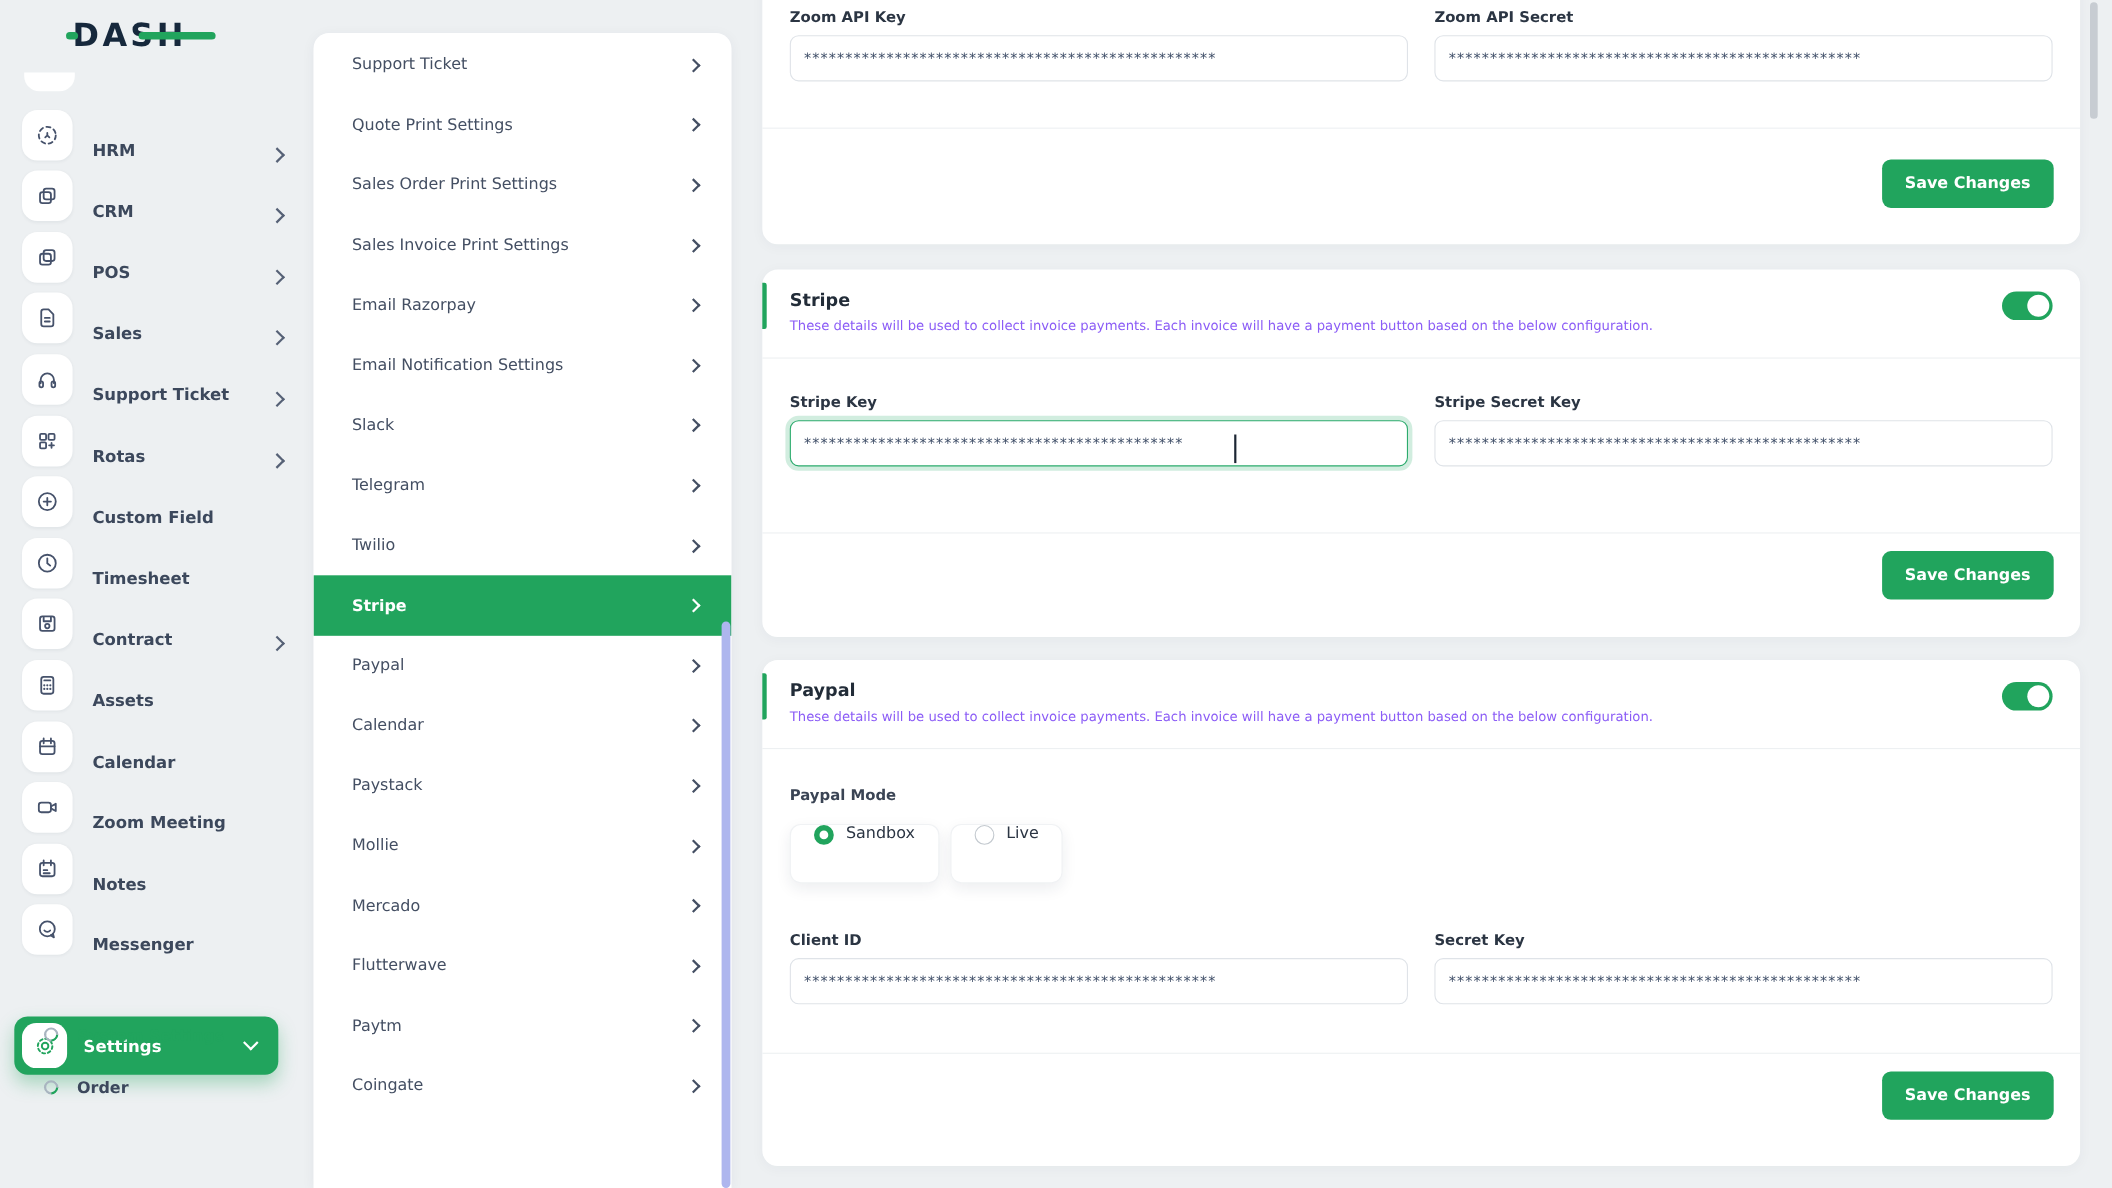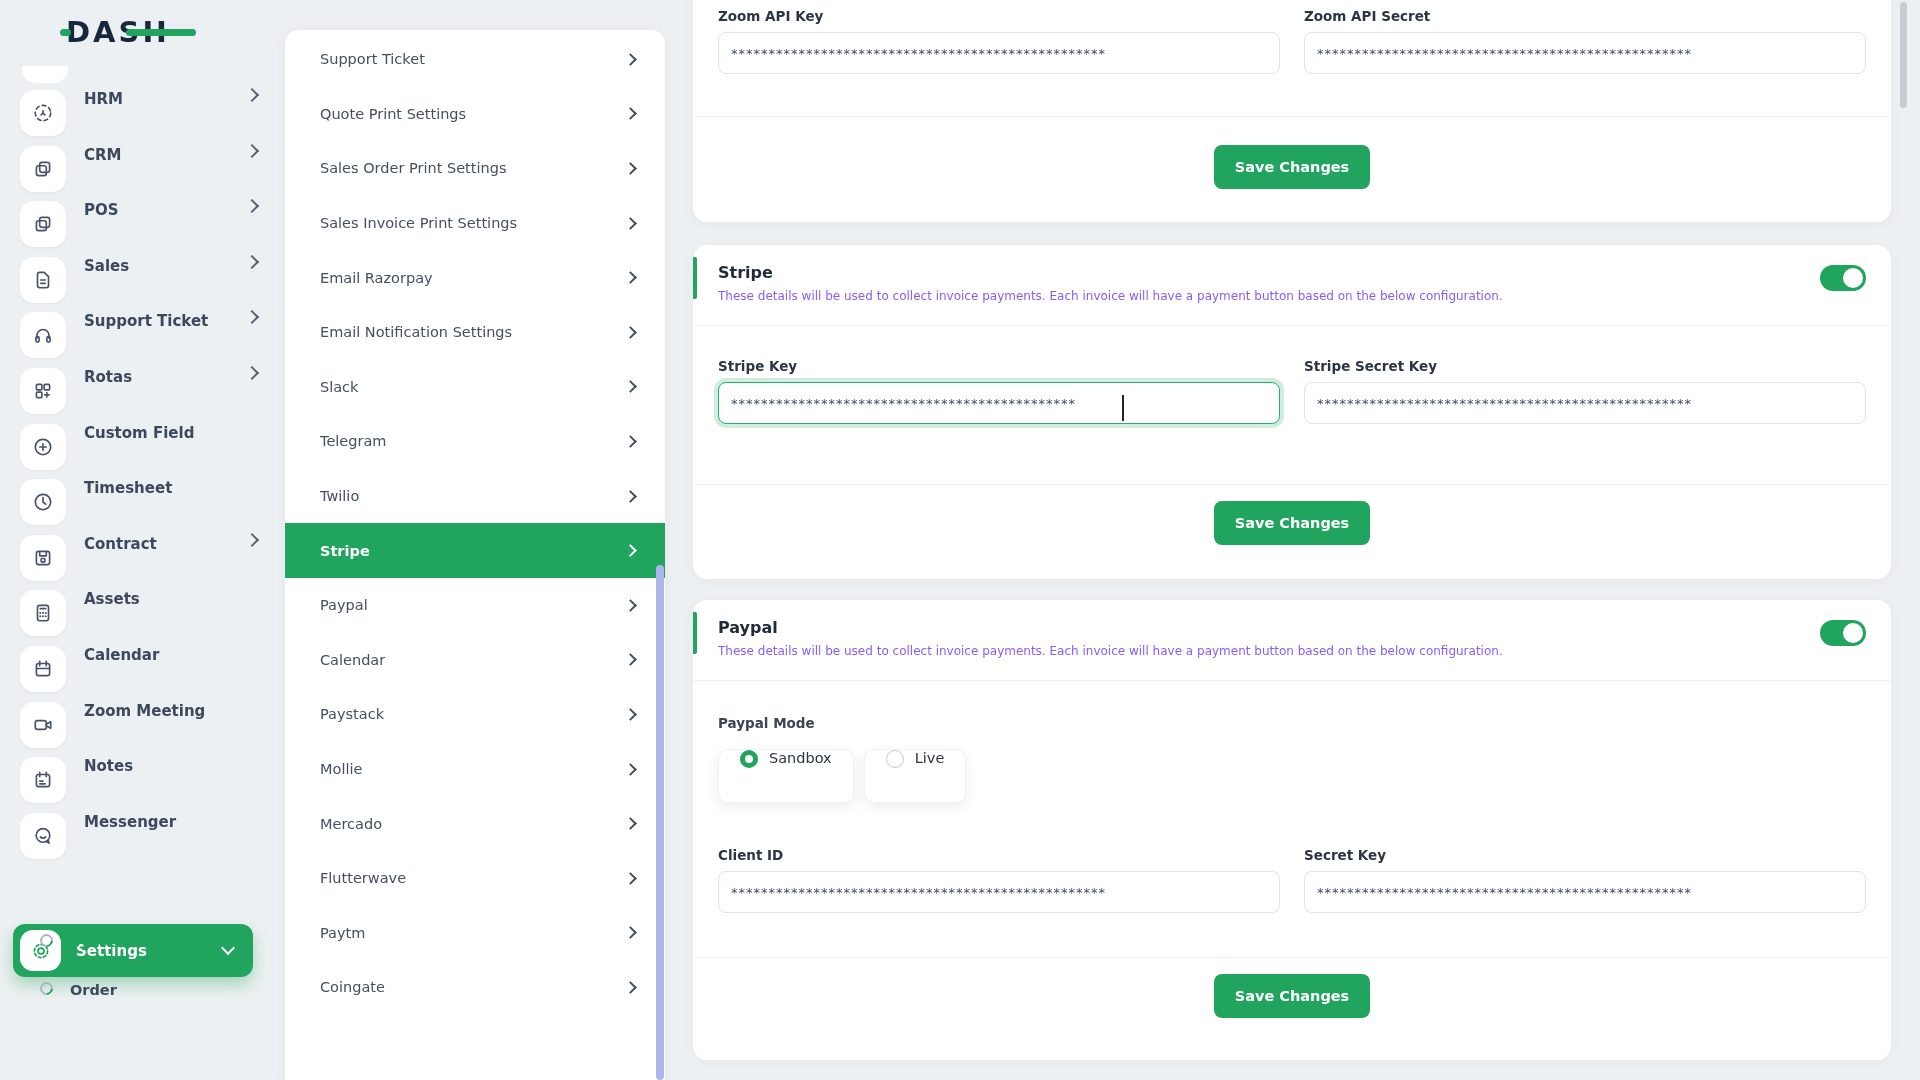--- a/index.html
+++ b/index.html
@@ -6,21 +6,21 @@
   body{
     width:1920px;height:1080px;overflow:hidden;position:relative;
     background:#edf0f2;color:#29323f;
     font-family:"DejaVu Sans","Liberation Sans",sans-serif;
   }
   
   .sidebar{position:absolute;left:0;top:0;width:285px;height:1080px}
   .logo{position:absolute;top:12px;left:60px}
   .partial-tile{position:absolute;top:66px;left:22px;width:46px;height:17px;background:#fff;border-radius:0 0 14px 14px}
   .nav{position:absolute;top:90px;left:0;width:285px}
-  .nav-item{height:55.6px;display:flex;align-items:flex-start;padding-left:20px;cursor:pointer}
+  .nav-item{height:55.6px;display:flex;align-items:flex-end;padding-left:20px;cursor:pointer}
   .tile{width:46px;height:46px;background:#fff;border-radius:14px;display:flex;align-items:center;justify-content:center;box-shadow:0 1px 3px rgba(20,30,60,.05);flex:none}
   .nav-label{margin-left:18px;font-size:15px;font-weight:600;color:#3c485c;flex:1}
   .chev{width:8px;height:8px;border-top:2px solid #566176;border-right:2px solid #566176;transform:rotate(45deg);margin-right:28px;flex:none}
   .settings-pill{position:absolute;top:924px;left:13px;width:233px;height:53px;background:#21a45d;border-radius:12px;display:flex;align-items:center;padding-left:7px;box-shadow:0 8px 16px rgba(33,164,93,.35);cursor:pointer}
   .settings-pill .tile{width:41px;height:41px;border-radius:13px;box-shadow:none}
   .settings-pill .nav-label{color:#fff;margin-left:15px}
   .settings-pill .chev{border-color:#fff;transform:rotate(135deg);margin-right:20px;margin-top:-5px}
   .subnav{position:absolute;top:934px;left:0;width:285px}
   .sub-item{height:48px;display:flex;padding-left:40px;cursor:pointer}
   .bullet{width:9px;height:9px;border-radius:50%;border:2px solid #a9b5c0;border-bottom-color:#21a45d;transform:rotate(-45deg);flex:none}
@@ -46,21 +46,21 @@
   .card-desc{margin-top:7px;font-size:12px;color:#8b5cf6}
   .toggle{position:absolute;right:25px;top:20px;width:46px;height:26px;border-radius:13px;background:#21a45d;cursor:pointer}
   .toggle .knob{position:absolute;right:3px;top:3px;width:20px;height:20px;border-radius:50%;background:#fff}
   .hr{height:1px;background:#edf0f2}
   .field-row{display:flex;gap:24px;padding:0 25px}
   .field{flex:1;position:relative}
   .f-label{font-size:13.5px;font-weight:700;color:#2b3543}
   .f-input{display:block;margin-top:8px;width:100%;height:42px;box-sizing:border-box;border:1px solid #dfe3e8;border-radius:8px;padding:0 12px;font-size:13px;color:#3d4c66;letter-spacing:1px;background:#fff;outline:none;font-family:inherit}
   .field.focused .f-input{border:1px solid #2cab6d;box-shadow:0 0 0 4px rgba(44,171,109,.22)}
   .caret{position:absolute;left:404px;top:37px;width:2px;height:26px;background:#1c2634}
-  .card-footer{display:flex;justify-content:center;padding:0 24px}
+  .card-footer{display:flex;justify-content:flex-end;padding:0 24px}
   .save-btn{background:#21a45d;color:#fff;border:none;border-radius:8px;height:44px;padding:0 21px;font-size:14.5px;font-weight:600;font-family:inherit;cursor:pointer}
   #card-zoom .field-row{padding-top:70px}
   #card-zoom .hr{margin-top:42px}
   #card-zoom .card-footer{margin-top:28px}
   #card-stripe .field-row{padding-top:32px}
   #card-stripe .hr2{margin-top:60px}
   #card-stripe .card-footer{margin-top:16px}
   #card-paypal .mode-block{padding:34px 25px 0}
   .mode-title{font-size:13.5px;font-weight:600;color:#3a4454}
   .mode-row{display:flex;gap:10px;margin-top:18px}

